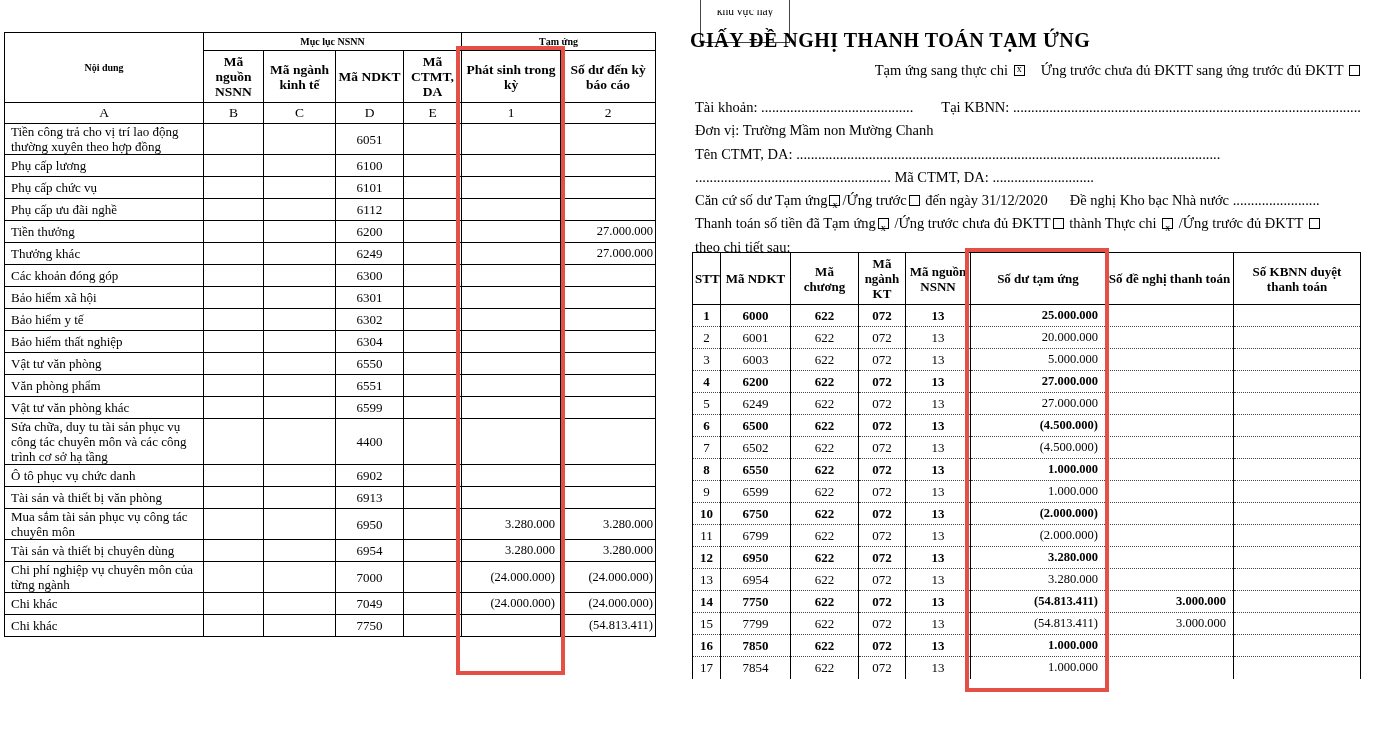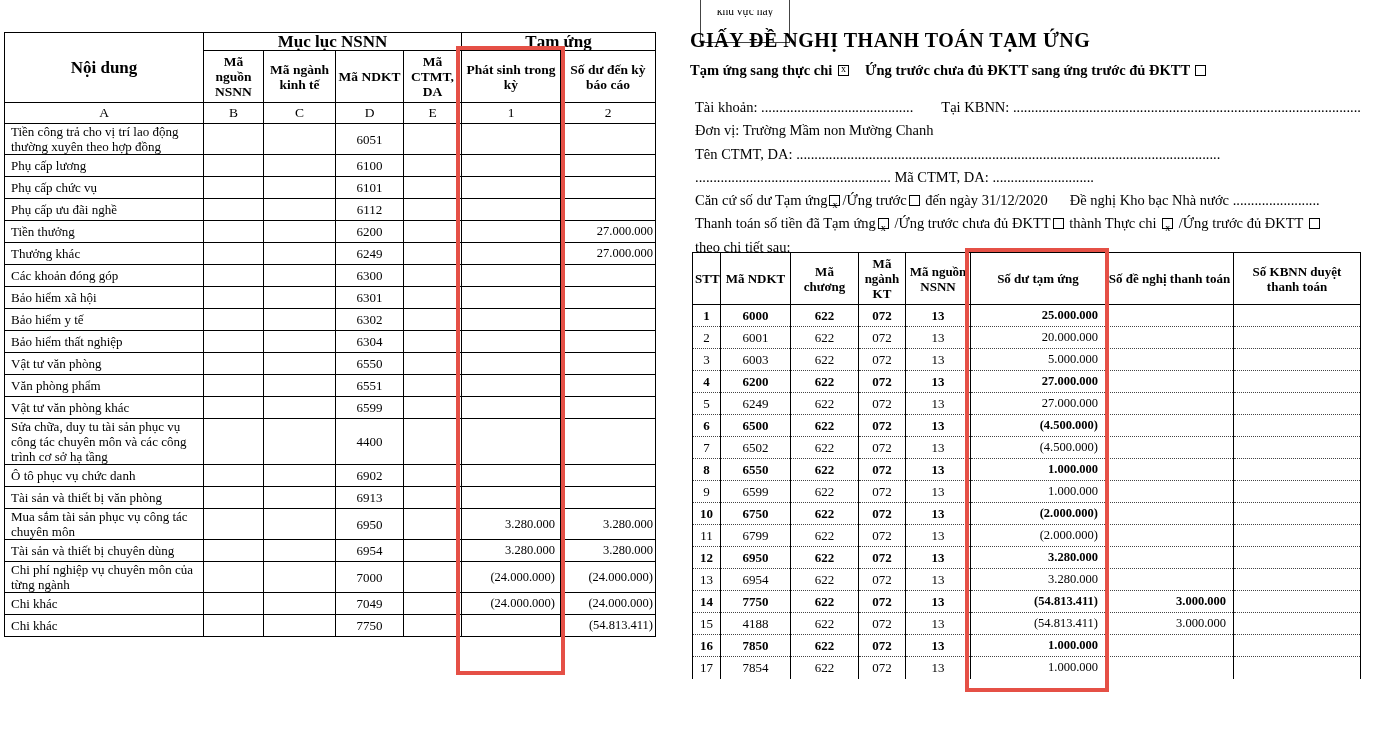--- a/index.html
+++ b/index.html
@@ -6,21 +6,21 @@
   * { box-sizing: border-box; }
   html,body { margin:0; padding:0; background:#fff; }
   .page { position:relative; width:1382px; height:752px; background:#fff; overflow:hidden;
           font-family:"Liberation Serif","DejaVu Serif",serif; color:#000; }
 
   
   table.ltab { position:absolute; left:4px; top:32px; width:651px;
                border-collapse:collapse; table-layout:fixed; }
   .ltab th, .ltab td { border:1px solid #000; padding:0 2px; overflow:hidden; }
   .ltab thead th { font-weight:bold; text-align:center; font-size:13.5px; line-height:15px; padding:1px 2px; }
-  .ltab tr.h1 th { height:17px; font-size:17px; }
+  .ltab tr.h1 th { height:17px; font-size:10px; }
   .ltab tr.h2 th { height:52px; }
   .ltab tr.h3 td { height:21px; text-align:center; font-size:13.5px; }
   .ltab tbody td { height:22px; font-size:13px; line-height:15px; vertical-align:middle; }
   .ltab tbody td.lab  { text-align:left; padding-left:6px; }
   .ltab tbody td.code { text-align:center; font-size:13px; }
   .ltab tbody td.num  { text-align:right; font-size:12.5px; padding-right:5px; }
   .ltab tbody td.num2 { text-align:right; font-size:12.5px; padding-right:2px; }
   .ltab tbody tr.b td { font-weight:normal; }
   .ltab tbody tr.dot td { border-bottom:1px dotted #333; }
 
@@ -29,22 +29,22 @@
   .redbox.rb-left  { left:456px; top:46px;  width:109px; height:629px; }
   .redbox.rb-right { left:965px; top:248px; width:144px; height:444px; }
 
   
   .corner { position:absolute; left:700px; top:-16px; width:90px; height:59px;
             border:1px solid #444; }
   .corner span { position:absolute; left:0; right:0; top:20px; text-align:center;
                  font-size:11.5px; clip-path: inset(42% 0 0 0); }
   .rtitle { position:absolute; left:690px; top:29px; width:672px; 
             font-size:20px; font-weight:bold; letter-spacing:0.5px; }
-  .rsub   { position:absolute; left:690px; top:62px; width:672px; text-align:left;
-            font-size:14.5px; font-weight:bold; }
+  .rsub   { position:absolute; left:690px; top:62px; width:672px; text-align:right;
+            font-size:14.5px; font-weight:normal; }
   .flines { position:absolute; left:695px; top:96px; width:680px; font-size:14.5px; }
   .fline  { height:23.3px; line-height:23.3px; white-space:nowrap; overflow:hidden; }
 
   .cb { display:inline-block; width:11px; height:11px; border:1px solid #000;
         position:relative; vertical-align:-1px; margin:0 2px; background:#fff; }
   .cb.x::after { content:"x"; position:absolute; left:2px; top:-3px; font-size:10px;
                  font-weight:normal; font-family:"Liberation Serif",serif; }
 
   table.rtab { position:absolute; left:692px; top:252px; width:668px;
                border-collapse:collapse; table-layout:fixed; }
@@ -468,21 +468,21 @@
           <td class="c">7750</td>
           <td class="c">622</td>
           <td class="c">072</td>
           <td class="c">13</td>
           <td class="n">(54.813.411)</td>
           <td class="n">3.000.000</td>
           <td class="n"></td>
         </tr>
         <tr>
           <td class="c">15</td>
-          <td class="c">4188</td>
+          <td class="c">7799</td>
           <td class="c">622</td>
           <td class="c">072</td>
           <td class="c">13</td>
           <td class="n">(54.813.411)</td>
           <td class="n">3.000.000</td>
           <td class="n"></td>
         </tr>
         <tr class="b">
           <td class="c">16</td>
           <td class="c">7850</td>

